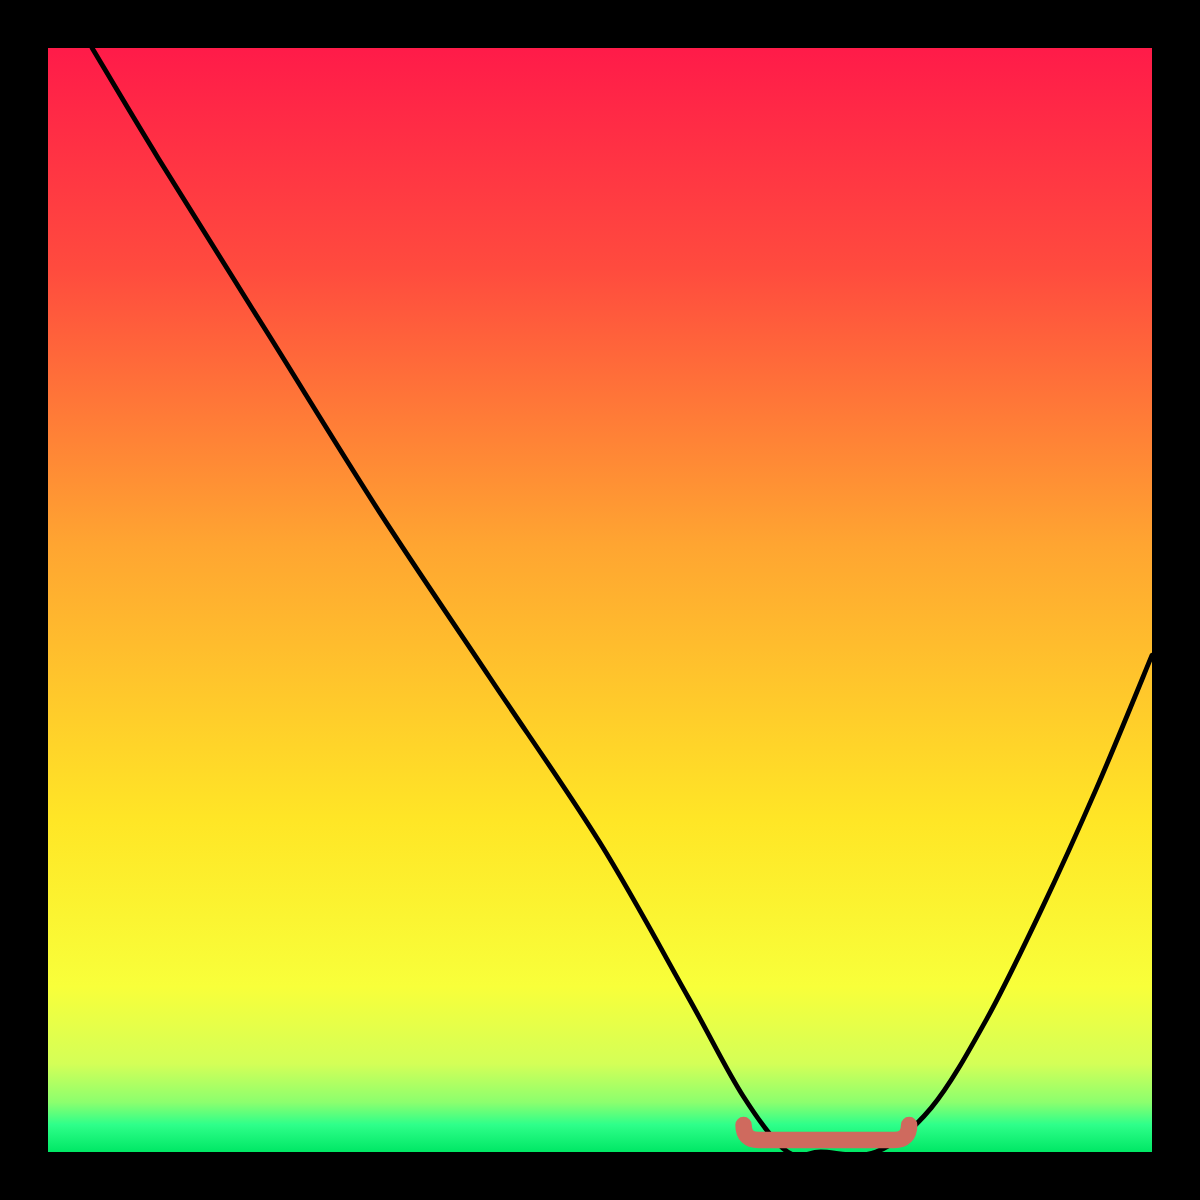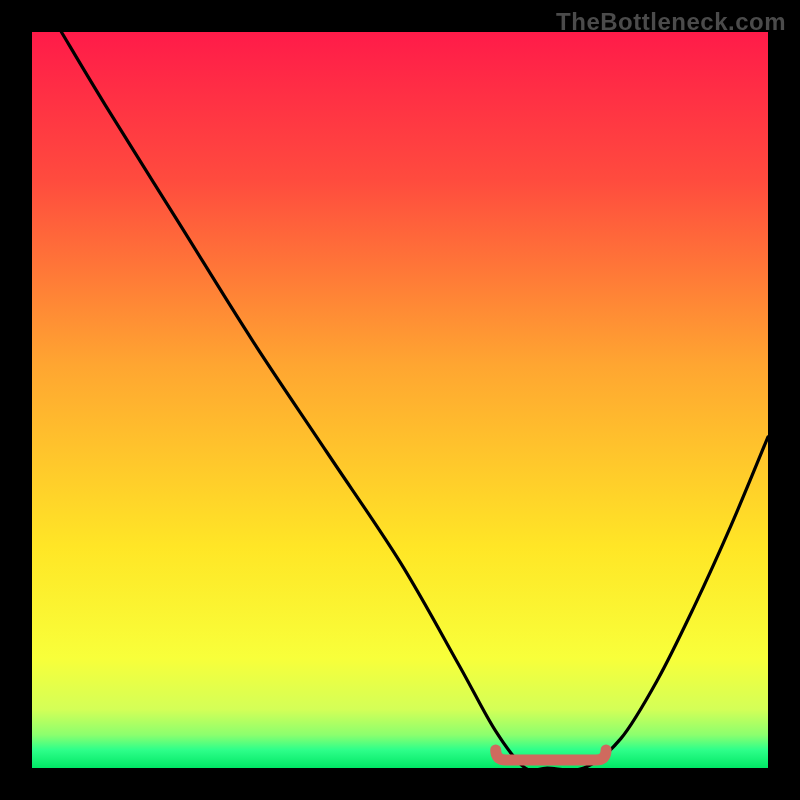--- a/index.html
+++ b/index.html
@@ -31,21 +31,20 @@
     position: absolute;
     top: 0;
     left: 0;
   }
 </style>
 </head>
 <body>
 
 <div class="frame">
 
-  <div class="watermark">TheBottleneck.com</div>
 
   <svg width="800" height="800" viewBox="0 0 800 800">
     <defs>
       <linearGradient id="bg-grad" x1="0" y1="0" x2="0" y2="1">
 
       <stop offset="0.00%" stop-color="#ff1b49"></stop>
           <stop offset="20.00%" stop-color="#ff4b3e"></stop>
           <stop offset="45.00%" stop-color="#ffa531"></stop>
           <stop offset="70.00%" stop-color="#ffe626"></stop>
           <stop offset="85.00%" stop-color="#f8ff3a"></stop>

